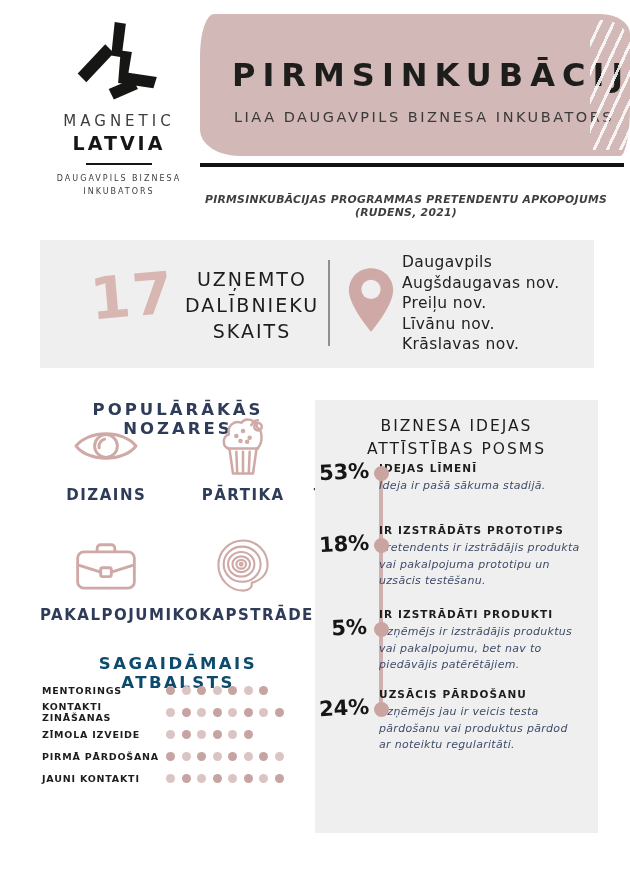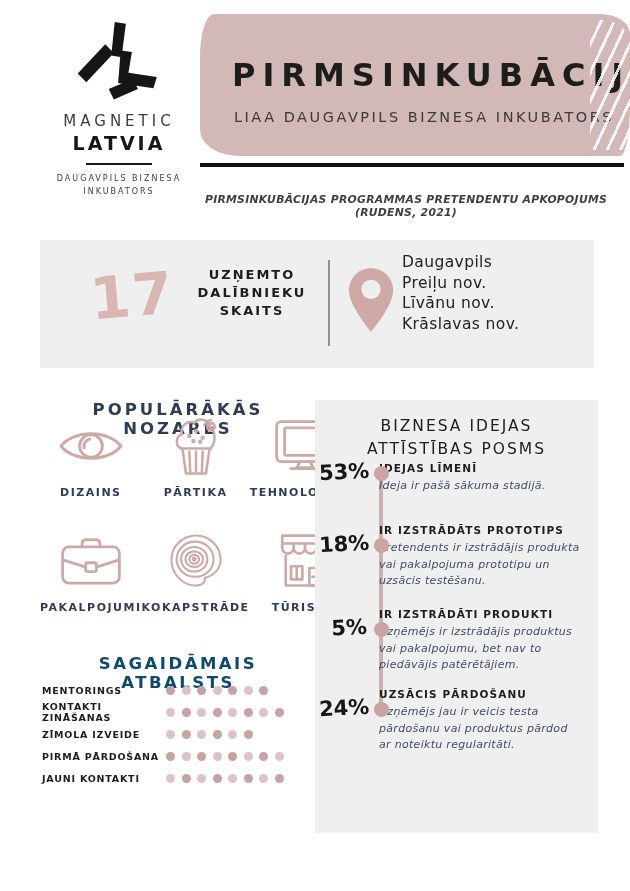--- a/index.html
+++ b/index.html
@@ -24,36 +24,36 @@
   .banner-sub{margin:15px 0 0 34px;font-size:14.5px;letter-spacing:2.5px;color:#3a3a39;}
 
   .rule{position:absolute;left:200px;top:163px;width:424px;height:4px;background:#121212;}
   .tagline{position:absolute;left:185px;top:193px;width:442px;text-align:center;
            font-size:10.8px;font-style:italic;font-weight:bold;letter-spacing:.3px;color:#3f3f3e;}
 
   
   .statbox{position:absolute;left:40px;top:240px;width:554px;height:128px;background:#f0efef;}
   .stat-count{position:absolute;left:50px;top:22px;font-size:58px;font-weight:bold;color:#d8b7b3;
               transform:rotate(-5deg);letter-spacing:2px;}
-  .stat-label{position:absolute;left:133px;top:26px;width:158px;text-align:center;font-size:13px;
-              font-weight:bold;letter-spacing:2px;line-height:1.38;color:#1d1d1b;}
+  .stat-label{position:absolute;left:133px;top:26px;width:158px;text-align:center;font-size:19px;
+              font-weight:normal;letter-spacing:2px;line-height:1.38;color:#1d1d1b;}
   .stat-divider{position:absolute;left:288px;top:20px;width:2px;height:86px;background:#8f8f8f;}
   .pin-wrap{position:absolute;left:306px;top:26px;width:52px;height:72px;}
   .locations{position:absolute;left:362px;top:12px;width:184px;text-align:left;list-style:none;
              margin:0;padding:0;font-size:15.5px;font-weight:normal;color:#222220;line-height:1.33;
              letter-spacing:.4px;}
 
   
   .sectors-heading{position:absolute;left:40px;top:386px;width:276px;text-align:center;
                    font-size:16.5px;font-weight:bold;letter-spacing:3px;color:#2e3c59;}
   .sector-grid{position:absolute;left:40px;top:414px;width:276px;display:grid;
                grid-template-columns:repeat(3,1fr);row-gap:30px;}
   .sector-item{text-align:center;}
   .sector-icon{display:flex;align-items:center;justify-content:center;height:64px;}
-  .sector-label{margin-top:8px;font-size:11px;font-weight:bold;letter-spacing:1.5px;color:#2e3c59;}
+  .sector-label{margin-top:8px;font-size:15px;font-weight:bold;letter-spacing:1.5px;color:#2e3c59;}
 
   
   .support-heading{position:absolute;left:40px;top:640px;width:276px;text-align:center;
                    font-size:16.5px;font-weight:bold;letter-spacing:2.5px;color:#0c4a6e;}
   .support-rows{position:absolute;left:42px;top:679px;width:276px;}
   .support-row{display:flex;align-items:center;height:22px;}
   .support-label{width:124px;font-size:9.5px;font-weight:bold;letter-spacing:.8px;color:#1d1d1b;}
   .support-dots{display:flex;gap:6.5px;}
   .sdot{width:9px;height:9px;border-radius:50%;}
   .sdot.light{background:#dbc5c4;}
@@ -110,20 +110,21 @@
     <div class="stat-label">UZŅEMTO DALĪBNIEKU SKAITS</div>
     <div class="stat-divider"></div>
     <div class="pin-wrap">
       <svg viewBox="0 0 52 70" width="50" height="68">
         <path fill="#cfa9a6" d="M26 2 C13 2 3 12 3 25 C3 41 26 68 26 68 C26 68 49 41 49 25 C49 12 39 2 26 2 Z"></path>
         <circle cx="26" cy="24" r="10" fill="#f0efef"></circle>
       </svg>
     </div>
     <ul class="locations">
         <li>Daugavpils</li>
+        <li>Augšdaugavas nov.</li>
         <li>Preiļu nov.</li>
         <li>Līvānu nov.</li>
         <li>Krāslavas nov.</li>
       </ul>
   </section>
 
   <h2 class="sectors-heading">POPULĀRĀKĀS NOZARES</h2>
   <div class="sector-grid">
       <div class="sector-item">
         <div class="sector-icon">

